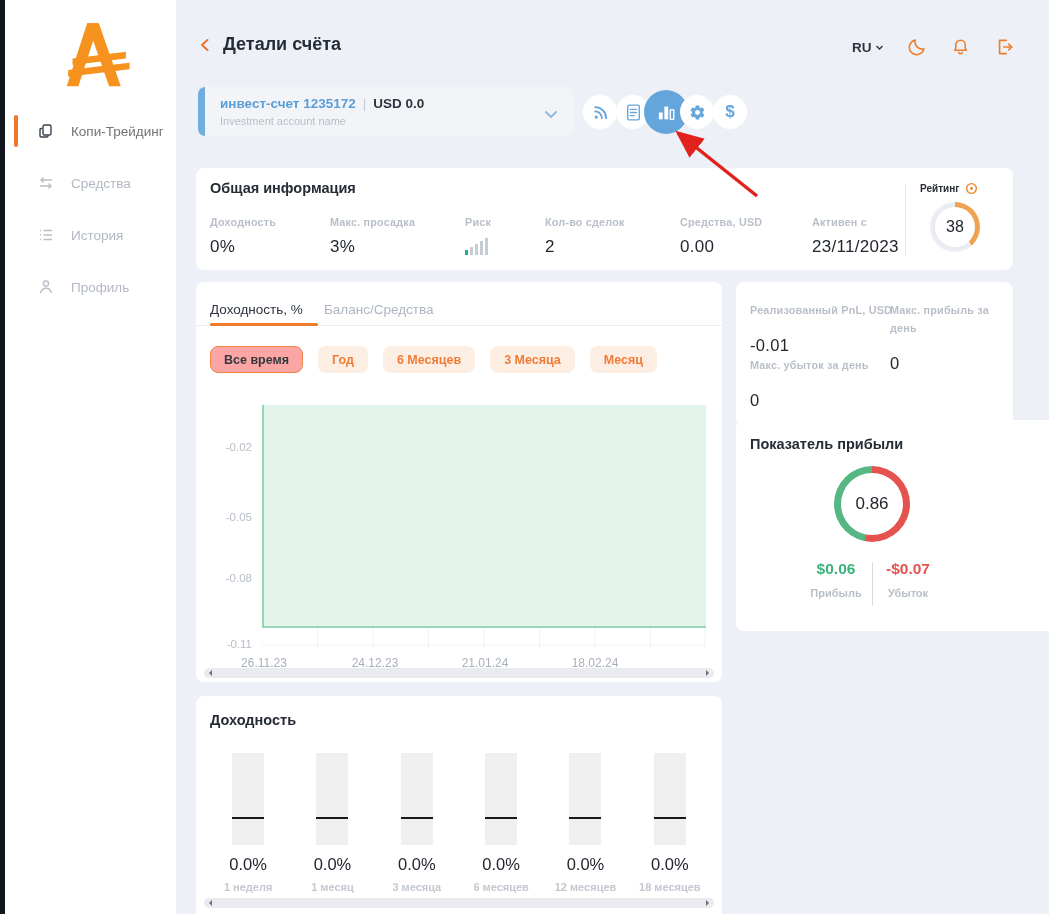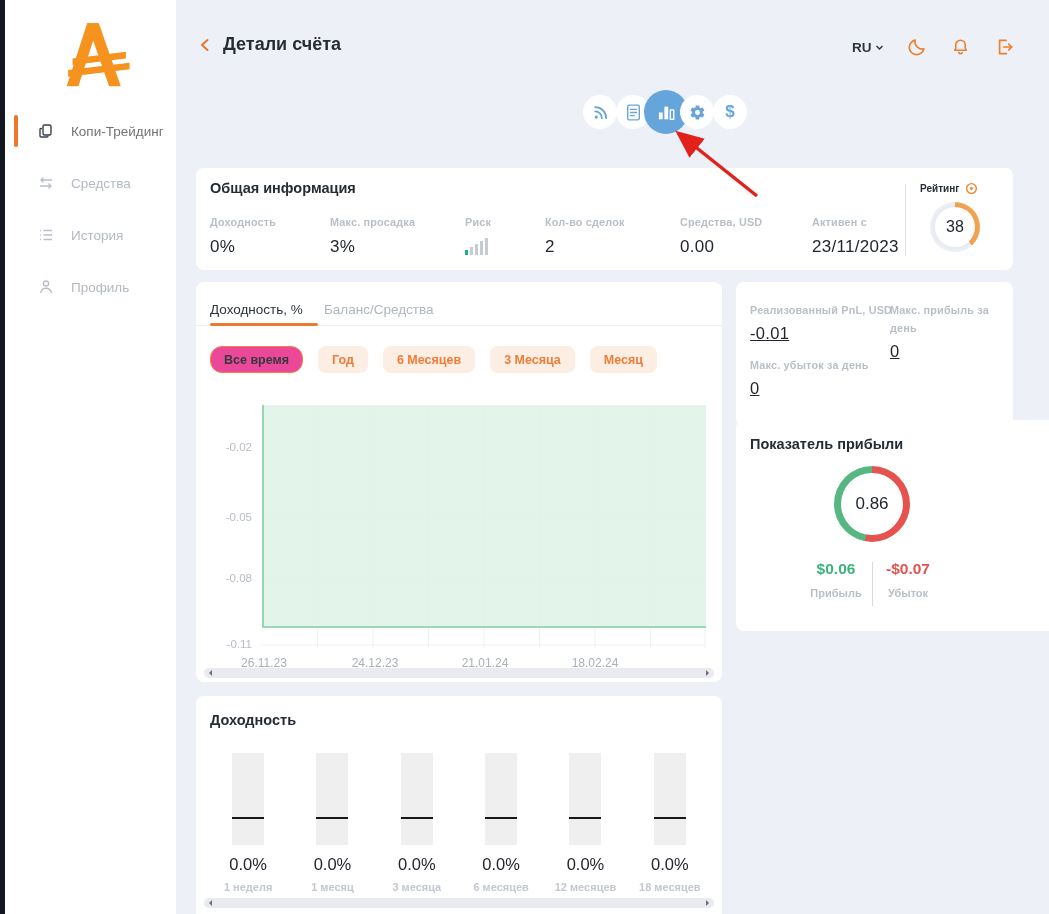--- a/index.html
+++ b/index.html
@@ -71,36 +71,36 @@
   
   #chartcard{left:20px;top:282px;width:526px;height:400px;}
   .tabs{position:absolute;left:0;top:20px;width:100%;border-bottom:1px solid #eceef2;height:24px;}
   .tab{position:absolute;top:0;font-size:13.5px;cursor:pointer;}
   .tab.t0{left:14px;color:#2d3440;font-weight:500;}
   .tab.t1{left:128px;color:#aeb6c2;}
   .tab-underline{position:absolute;left:14px;top:21px;width:108px;height:3px;background:#ee7b2d;border-radius:2px;}
   .filters{position:absolute;left:14px;top:64px;display:flex;gap:15px;}
   .pill{height:27px;padding:0 13px;border-radius:8px;display:flex;align-items:center;
         font-size:12.5px;font-weight:700;cursor:pointer;background:#fdeee4;color:#f07c38;border:1.5px solid transparent;}
-  .pill.active{background:#ec4899;border-color:#ef8440;color:#33393f;border-radius:12px;}
+  .pill.active{background:#fca5a5;border-color:#ef8440;color:#33393f;}
 
   .chart-wrap{position:absolute;left:0;top:123px;width:526px;height:280px;}
   .plot{position:absolute;left:66px;top:0;width:444px;height:243px;}
   .ytick{position:absolute;left:0;width:56px;text-align:right;font-size:11.5px;color:#b7bdc7;}
   .xtick{position:absolute;top:251px;width:80px;text-align:center;font-size:12px;color:#a9b0bb;}
 
   .hscroll{position:absolute;left:8px;right:8px;height:10px;background:#e9ebf0;border-radius:5px;
            display:flex;align-items:center;justify-content:space-between;padding:0 4px;cursor:pointer;}
   .sb-arrow-l{width:0;height:0;border:3.5px solid transparent;border-right-color:#6a7077;margin-left:-2px;}
   .sb-arrow-r{width:0;height:0;border:3.5px solid transparent;border-left-color:#6a7077;margin-right:-2px;}
 
   
   #pnlcard{left:560px;top:282px;width:277px;height:145px;}
   .pnl-item{position:absolute;}
-  .pnl-item .stat-value{display:block;margin-top:6px;font-size:16.5px;text-decoration:underline;}
+  .pnl-item .stat-value{display:block;margin-top:18px;font-size:16.5px;}
 
   
   #profitcard{left:560px;top:420px;width:323px;height:211px;}
   #profitcard .card-title{position:absolute;left:14px;top:16px;}
   .profit-gauge{--loss:53%;position:absolute;left:98px;top:46px;width:76px;height:76px;border-radius:50%;
                 background:conic-gradient(#e5534f 0 var(--loss), #57b783 0);
                 display:flex;align-items:center;justify-content:center;}
   .profit-inner{width:62px;height:62px;border-radius:50%;background:#fff;display:flex;align-items:center;
                 justify-content:center;font-size:17px;color:#22272f;}
   .p-val{position:absolute;top:140px;width:80px;text-align:center;font-size:15.5px;font-weight:700;}
@@ -210,20 +210,34 @@
       </span>
       <span class="ticon">
         <svg width="20" height="20" viewBox="0 0 24 24">
           <path d="M13.5 4H5.5v16h8" fill="none" stroke="#ee7f2d" stroke-width="2" stroke-linecap="round" stroke-linejoin="round"></path>
           <path d="M10.5 12h9.5" fill="none" stroke="#ee7f2d" stroke-width="2" stroke-linecap="round"></path>
           <path d="M16.5 8.5 20 12l-3.5 3.5" fill="none" stroke="#ee7f2d" stroke-width="2" stroke-linecap="round" stroke-linejoin="round"></path>
         </svg>
       </span>
     </div>
 
+    <div class="account-box">
+      <div class="account-bar"></div>
+      <div class="acc-line1">
+        <span class="acc-name">инвест-счет 1235172</span>
+        <span class="acc-div">|</span>
+        <span class="acc-balance">USD 0.0</span>
+      </div>
+      <div class="acc-sub">Investment account name</div>
+      <span class="acc-chevron">
+        <svg width="14" height="9" viewBox="0 0 14 9">
+          <polyline points="2,2 7,7 12,2" fill="none" stroke="#8fb9e0" stroke-width="1.8" stroke-linecap="round" stroke-linejoin="round"></polyline>
+        </svg>
+      </span>
+    </div>
 
     <div class="circle-btn" style="left:407px;top:95px;">
       <svg width="17" height="17" viewBox="0 0 24 24">
         <circle cx="6" cy="18.5" r="2.3" fill="#68a6da"></circle>
         <path d="M4.5 10.5a9.5 9.5 0 0 1 9.5 9.5M4.5 4.5A15.5 15.5 0 0 1 20 20" fill="none" stroke="#68a6da" stroke-width="2.6" stroke-linecap="round"></path>
       </svg>
     </div>
     <div class="circle-btn" style="left:440px;top:95px;">
       <svg width="15" height="17" viewBox="0 0 18 22">
         <rect x="1.5" y="1.5" width="15" height="19" rx="2" fill="none" stroke="#68a6da" stroke-width="1.8"></rect>

